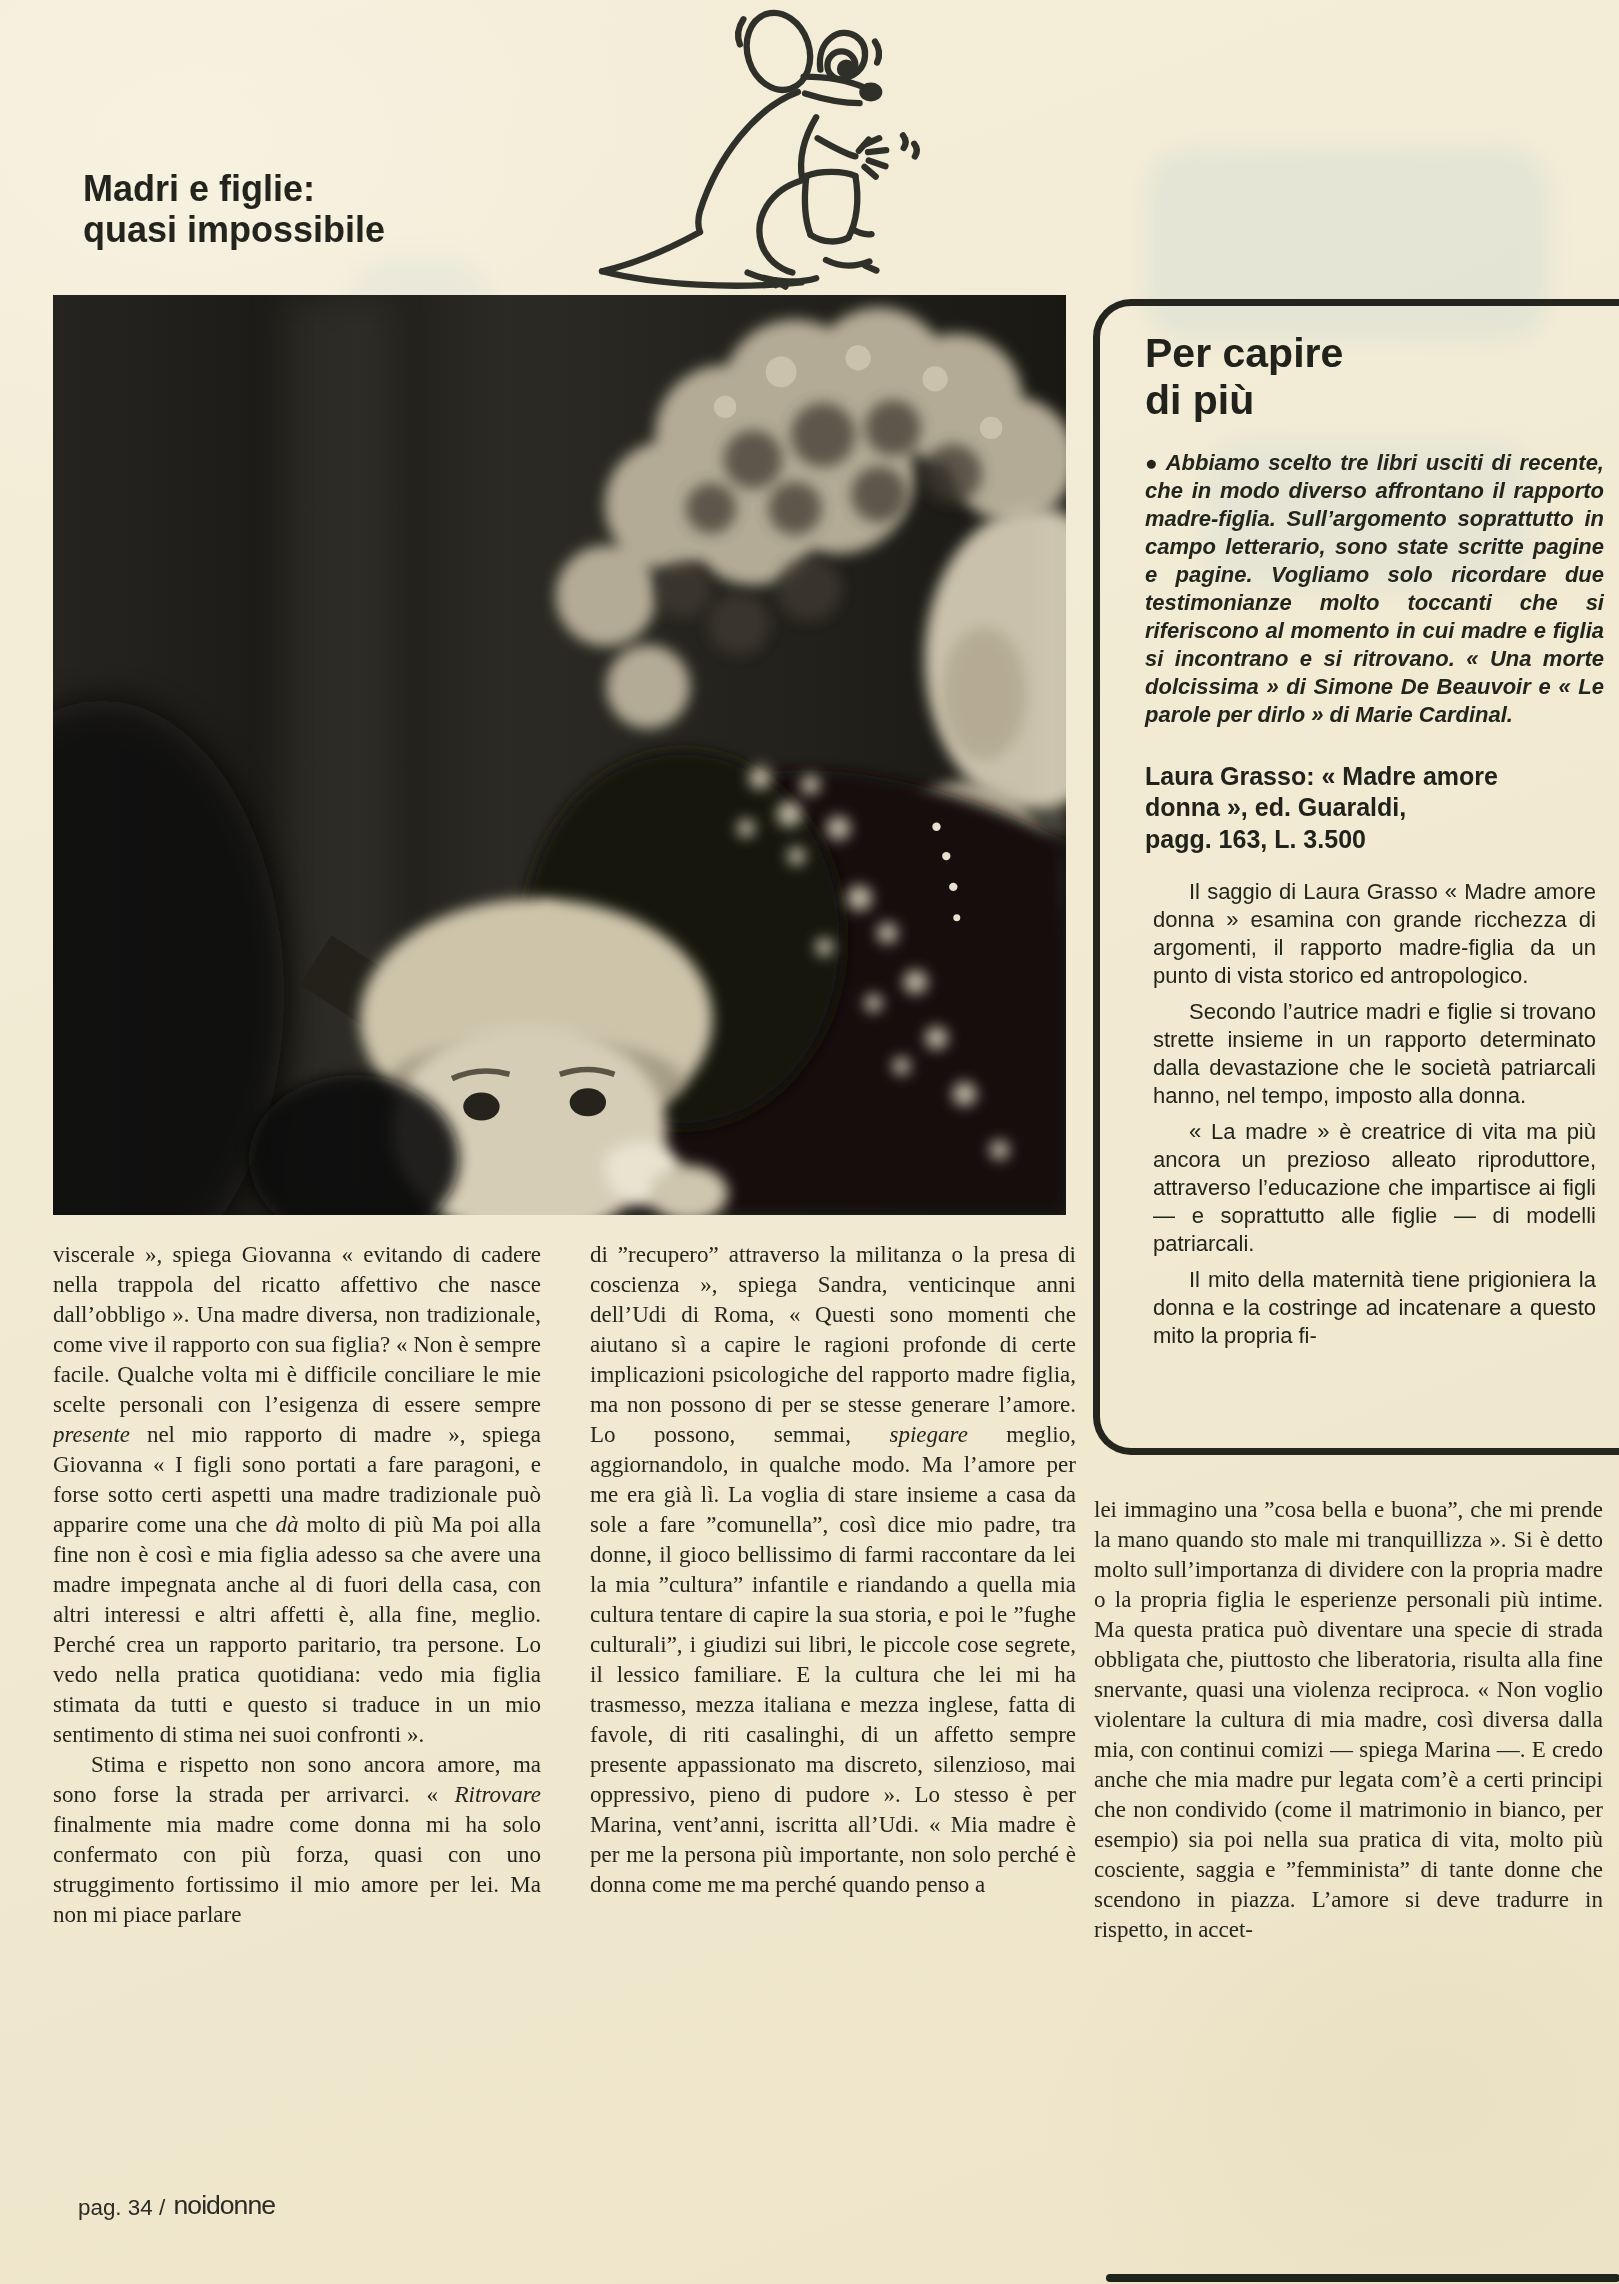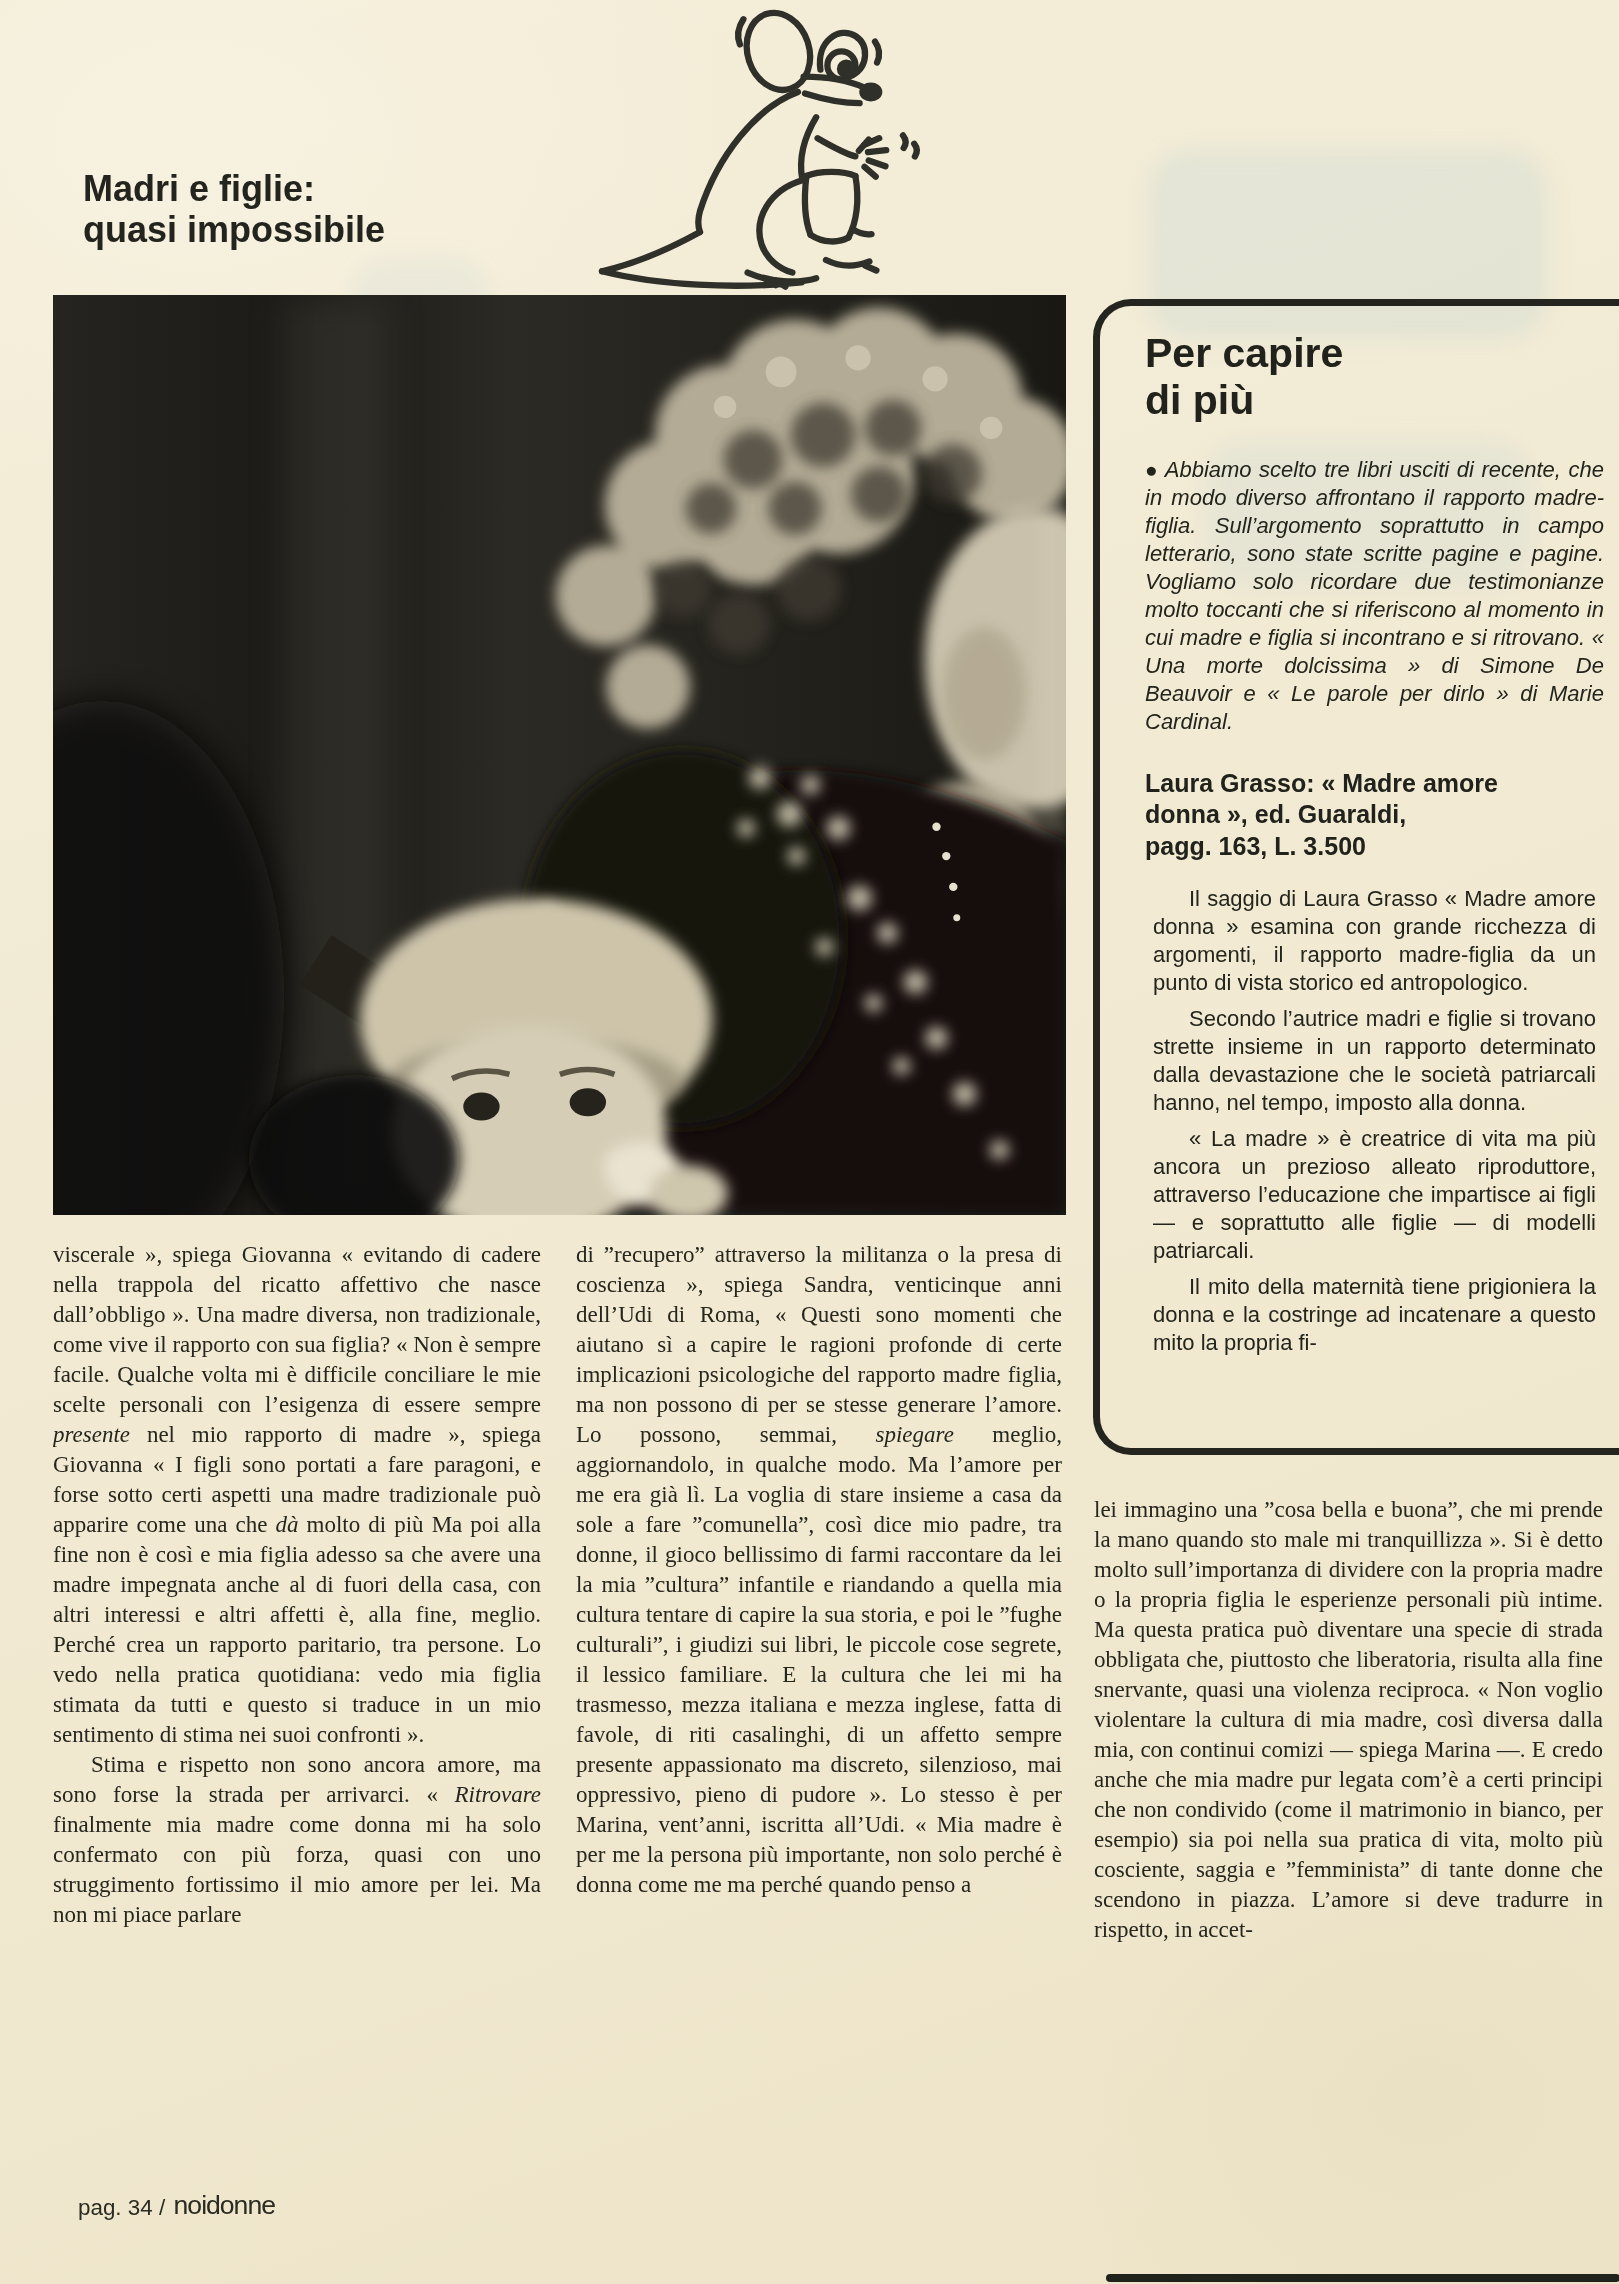--- a/index.html
+++ b/index.html
@@ -22,32 +22,32 @@
   .illo svg{width:100%;height:100%;}
 
   .photo{position:absolute;left:53px;top:295px;width:1013px;height:920px;background:#17150f;}
   .photo svg{width:100%;height:100%;display:block;}
 
   .box{position:absolute;left:1093px;top:299px;width:532px;height:1156px;box-sizing:border-box;
     border:7.7px solid #23251e;border-right:none;border-radius:38px 0 0 38px;
     padding:15.4px 21px 0 45px;font-family:"Liberation Sans",sans-serif;}
   .box h2{margin:8.4px 0 0 0;font-size:41px;line-height:47px;font-weight:bold;color:#20221b;}
   .box h2 span{display:block;}
-  .intro{margin:32px 0 0 0;font-style:italic;font-size:22px;line-height:28px;text-align:justify;color:#23251d;}
+  .intro{margin:25px 0 0 0;font-style:italic;font-size:22px;line-height:28px;text-align:justify;color:#23251d;font-weight:bold;}
   .bullet{font-style:normal;font-size:21px;letter-spacing:5.6px;}
   .citation{margin:32px 0 0 0;font-size:25px;line-height:31.5px;font-weight:bold;color:#20221b;}
   .citation span{display:block;}
   .box p.sb{margin:8px;font-size:22px;line-height:28px;text-align:justify;text-indent:36px;color:#23251d;}
   .box p.sb.first{margin-top:22.4px;}
 
   .col{position:absolute;font-size:23px;line-height:30px;text-align:justify;color:#25261e;overflow:hidden;}
   .col p{margin:0;}
   .col p + p{text-indent:38px;}
   .col1{left:53px;top:1240px;width:488px;height:945px;}
-  .col2{left:576px;top:1240px;width:486px;height:945px;}
+  .col2{left:590px;top:1240px;width:486px;height:945px;}
   .col3{left:1094px;top:1495px;width:509px;height:708px;}
 
   .footer{position:absolute;left:78px;top:2190px;font-family:"Liberation Sans",sans-serif;
     font-size:22.4px;color:#2a2b23;display:flex;align-items:flex-end;}
   .footer .logo{font-weight:normal;font-size:26.6px;letter-spacing:-1px;margin-left:8.4px;}
 
   .edge-strip{position:absolute;left:1106px;top:2274px;width:514px;height:7.7px;background:#20221c;border-radius:4.2px;}
 </style>
 </head>
 <body>

